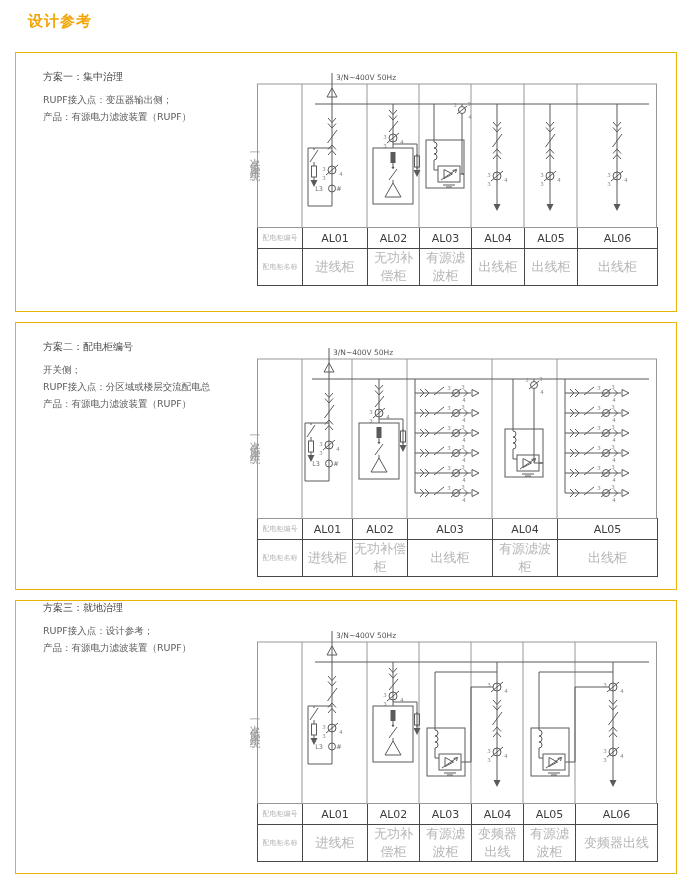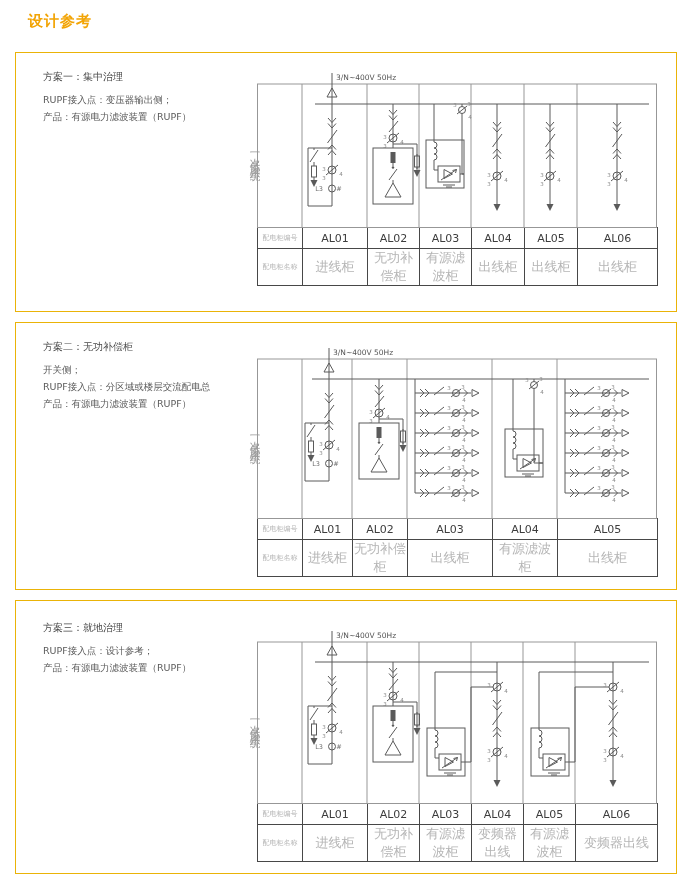--- a/index.html
+++ b/index.html
@@ -180,21 +180,21 @@
           <td class="cname">出线柜</td>
           <td class="cname">出线柜</td>
         </tr>
       </tbody>
         </table>
     </div>
   </section>
 
   <section class="panel p2">
     <div class="desc" style="top:17px">
-      <div class="scheme">方案二：无功补偿柜</div>
+      <div class="scheme">方案二：配电柜编号</div>
       <div class="dline">开关侧；</div>
       <div class="dline">RUPF接入点：分区域或楼层交流配电总</div>
       <div class="dline">产品：有源电力滤波装置（RUPF）</div>
     </div>
     <div class="diagram" style="top:22px">
       <svg width="400" height="174" viewBox="0 0 400 174">
         <rect class="frame" x="0.5" y="14" width="399" height="159.5"></rect>
         <path class="frame" d="M45,14 V174 M95,14 V174 M150,14 V174 M235,14 V174 M300,14 V174"></path>
         <text class="buslbl" x="76" y="10">3/N~400V 50Hz</text>
         <path d="M55,34 H392"></path>
@@ -246,21 +246,21 @@
           <td class="cname">出线柜</td>
           <td class="cname">有源滤波柜</td>
           <td class="cname">出线柜</td>
         </tr>
       </tbody>
         </table>
     </div>
   </section>
 
   <section class="panel p3">
-    <div class="desc" style="top:20px">
+    <div class="desc" style="top:0">
       <div class="scheme">方案三：就地治理</div>
       <div class="dline">RUPF接入点：设计参考；</div>
       <div class="dline">产品：有源电力滤波装置（RUPF）</div>
     </div>
     <div class="diagram" style="top:27px">
       <svg width="400" height="176" viewBox="0 0 400 176">
         <rect class="frame" x="0.5" y="14" width="399" height="161.5"></rect>
         <path class="frame" d="M45,14 V176 M110,14 V176 M162,14 V176 M214,14 V176 M266,14 V176 M318,14 V176"></path>
         <text class="buslbl" x="79" y="10">3/N~400V 50Hz</text>
         <path d="M58,34 H392"></path>

